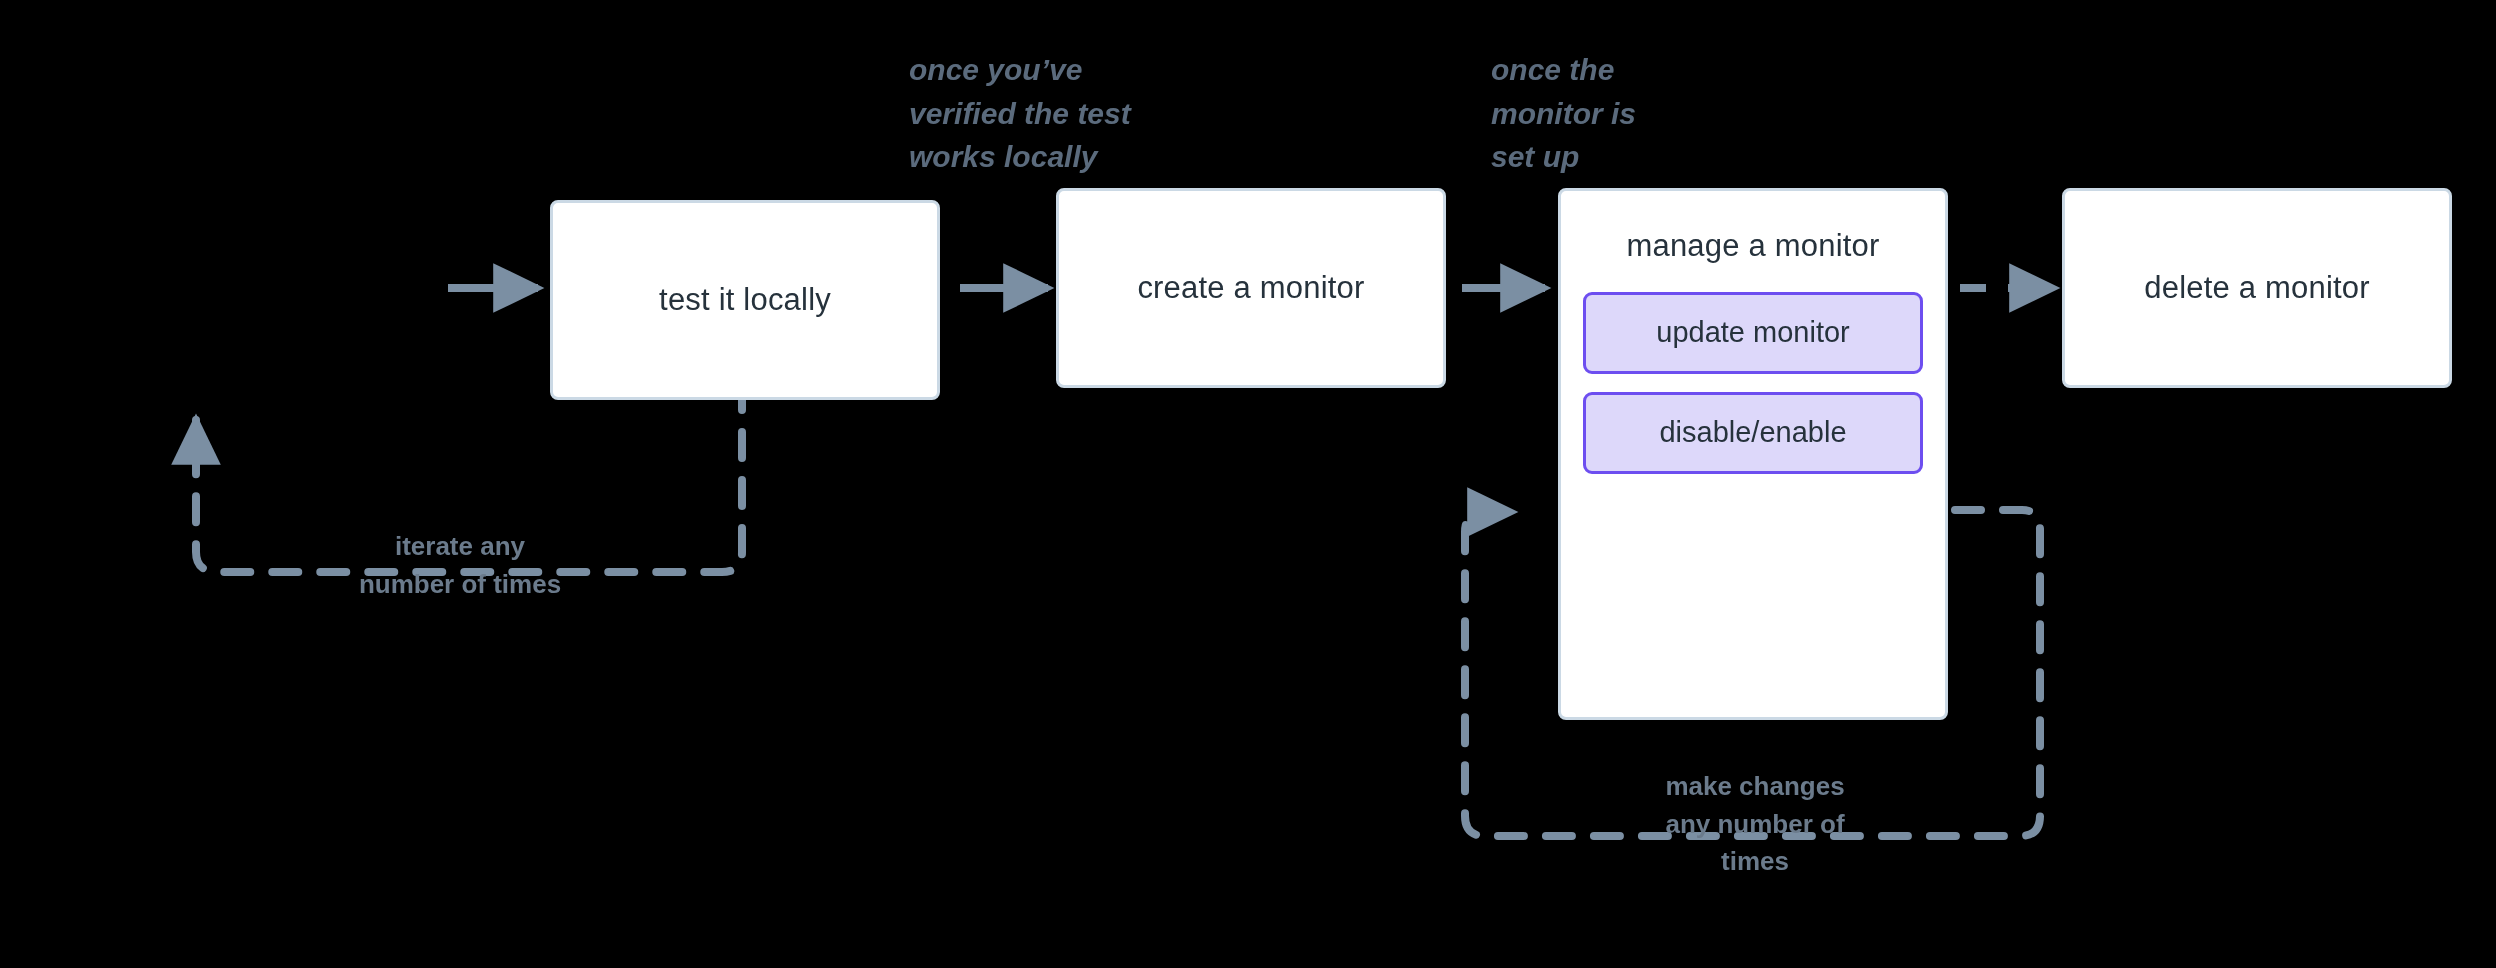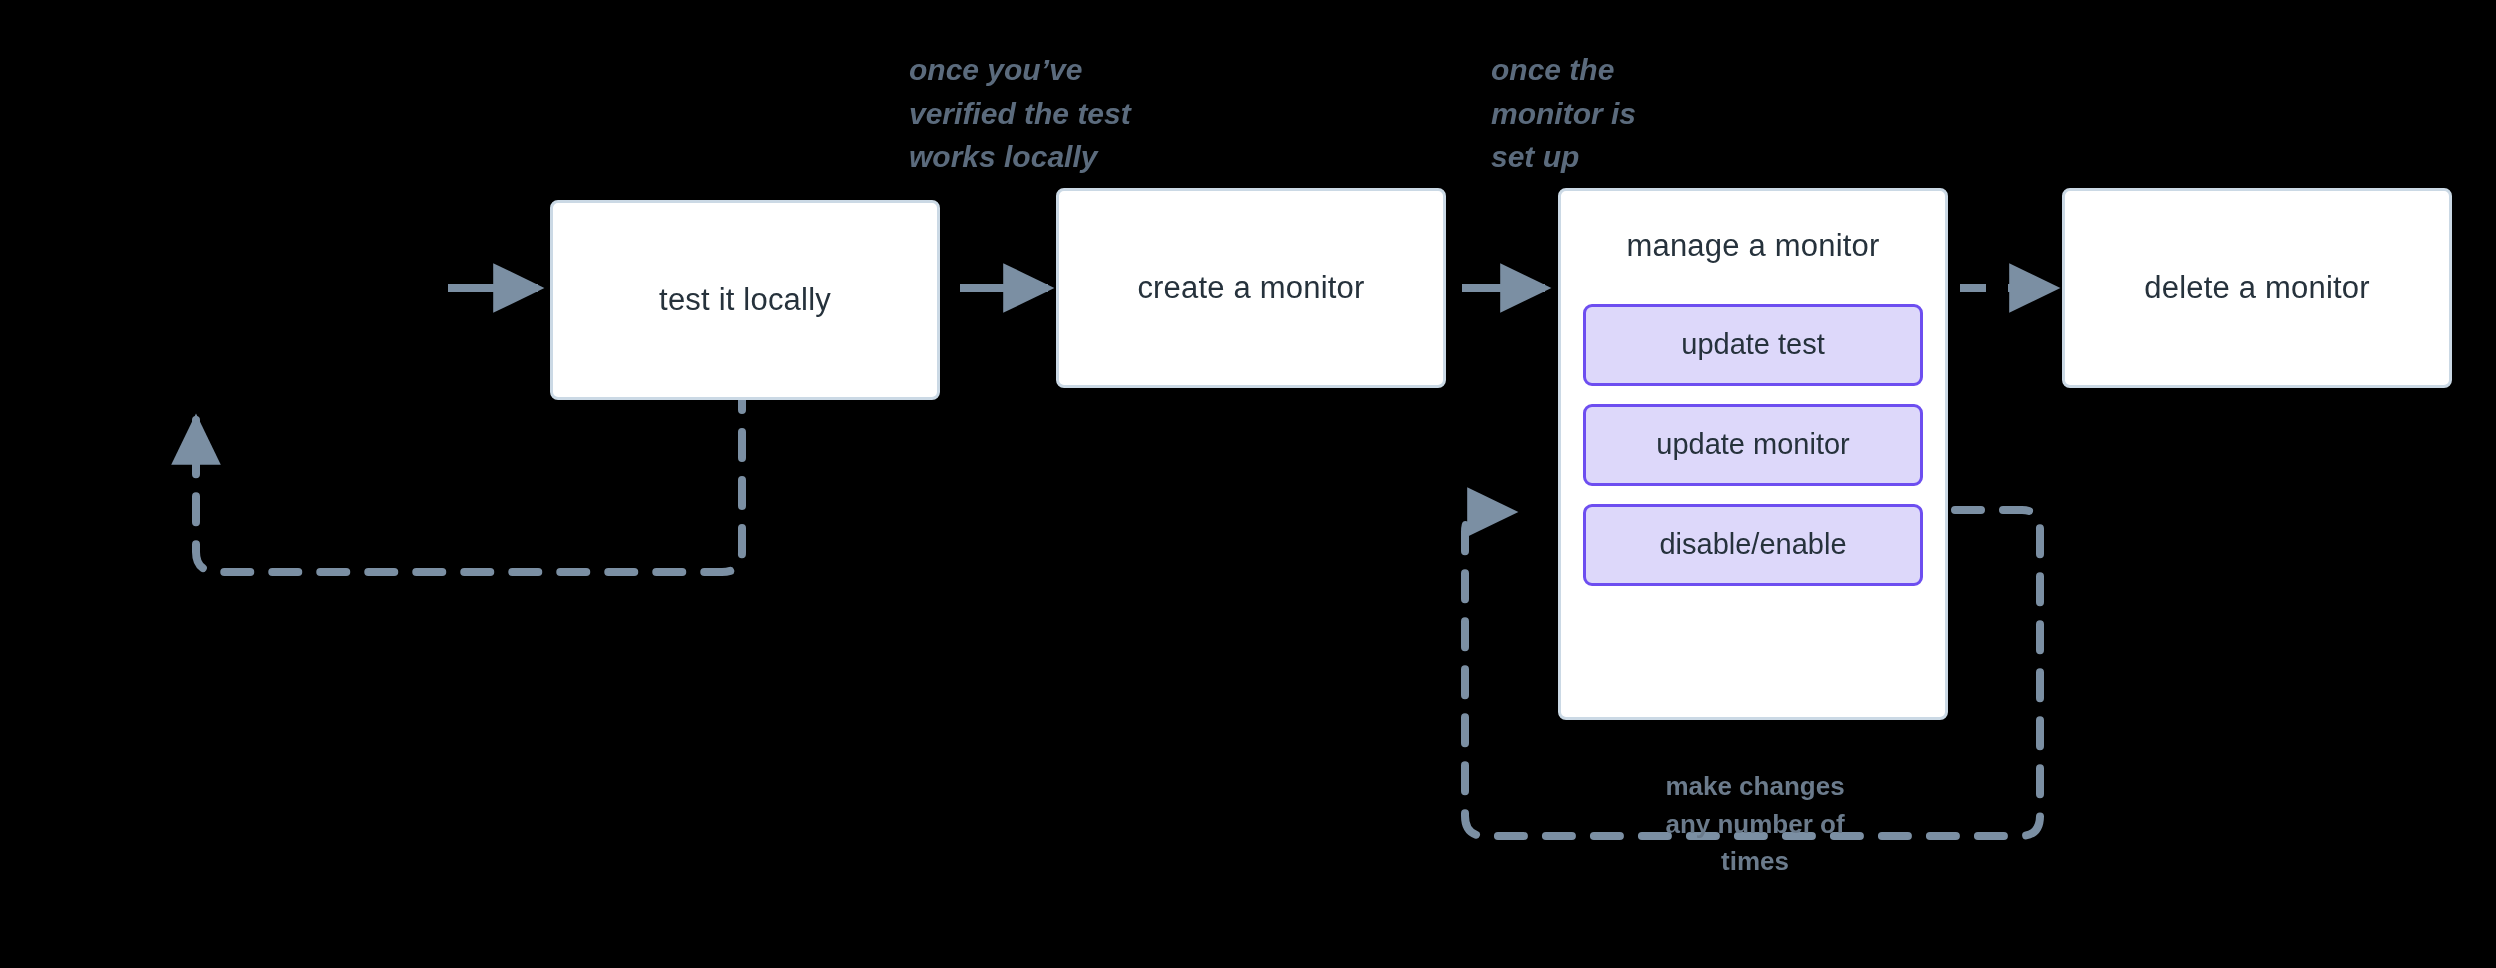--- a/index.html
+++ b/index.html
@@ -38,21 +38,21 @@
     letter-spacing: 0.2px;
     text-align: center;
     line-height: 1.25;
   }
   #node-manage {
     flex-direction: column;
     justify-content: flex-start;
     padding-top: 36px;
   }
   #node-manage > .node-label {
-    margin-bottom: 38px;
+    margin-bottom: 26px;
   }
   .subnode {
     box-sizing: border-box;
     width: 340px;
     height: 82px;
     background: #ddd8fa;
     border: 3px solid #6d4ef0;
     border-radius: 9px;
     display: flex;
     align-items: center;
@@ -117,40 +117,39 @@
   </div>
 
   <div class="node" id="node-create" style="left:1056px; top:188px; width:390px; height:200px;">
     <span class="node-label">create a monitor</span>
   </div>
 
   <div class="node" id="node-manage" style="left:1558px; top:188px; width:390px; height:532px;">
     <span class="node-label">manage a monitor</span>
 
     <div class="subnode">
-      <span class="subnode-label">update test</span>
-    </div>
-    <div class="subnode">
       <span class="subnode-label">update monitor</span>
     </div>
     <div class="subnode">
       <span class="subnode-label">disable/enable</span>
     </div>
   </div>
 
   <div class="node" id="node-delete" style="left:2062px; top:188px; width:390px; height:200px;">
     <span class="node-label">delete a monitor</span>
   </div>
 
   <div class="annotation" style="left:909px; top:48px;">once you’ve
 verified the test
 works locally</div>
 
   <div class="annotation" style="left:1491px; top:48px;">once the
 monitor is
 set up</div>
 
+  <div class="loop-label" style="left:330px; top:528px; width:260px;">iterate any
+number of times</div>
 
   <div class="loop-label" style="left:1625px; top:768px; width:260px;">make changes
 any number of
 times</div>
 
 </div>
 
 </body></html>

